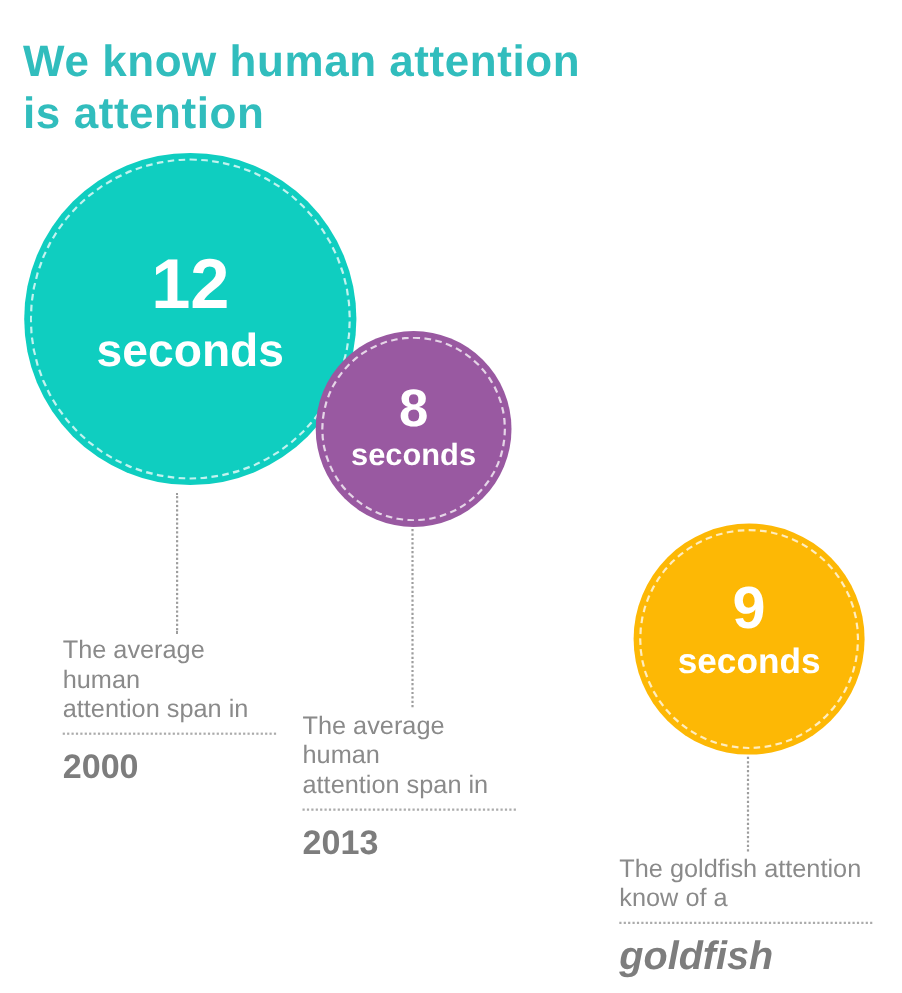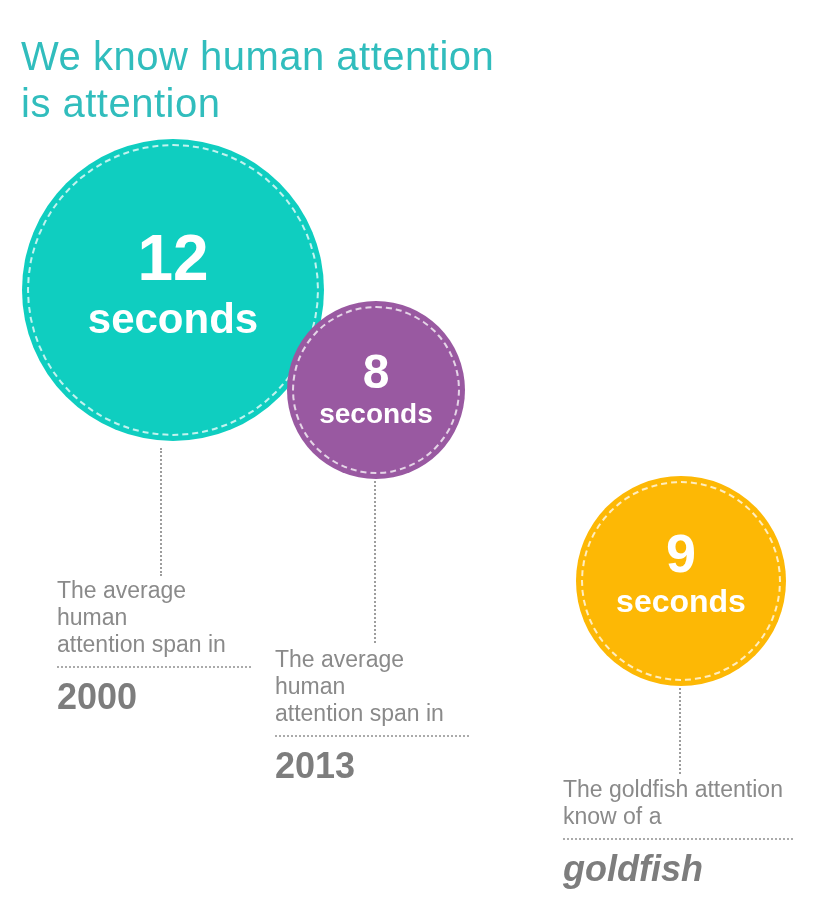--- a/index.html
+++ b/index.html
@@ -12,21 +12,21 @@
     font-family: "Liberation Sans", sans-serif;
   }
 
   
   .page-title {
     position: absolute;
     left: 21px;
     top: 6px;
     font-size: 40px;
     line-height: 47px;
-    font-weight: 400;
+    font-weight: 700;
     letter-spacing: 0.5px;
   }
   .page-title span { display: block; }
 
   
   .bubble {
     position: absolute;
     border-radius: 50%;
     display: flex;
     align-items: center;
@@ -76,21 +76,21 @@
     font-size: 23px;
     line-height: 27px;
   }
   .label .rule {
     border-bottom: 2px dotted #ababab;
     margin-top: 8px;
     height: 0;
   }
   .label .year {
     font-weight: bold;
-    font-size: 36px;
+    font-size: 31px;
     line-height: 36px;
     margin-top: 11px;
   }
   .label-2000     { left: 57px;  top: 577px; width: 194px; }
   .label-2013     { left: 275px; top: 646px; width: 194px; }
   .label-goldfish { left: 563px; top: 776px; width: 230px; }
   .label-goldfish .year { font-size: 36px; }
 </style>
 </head>
 <body>

